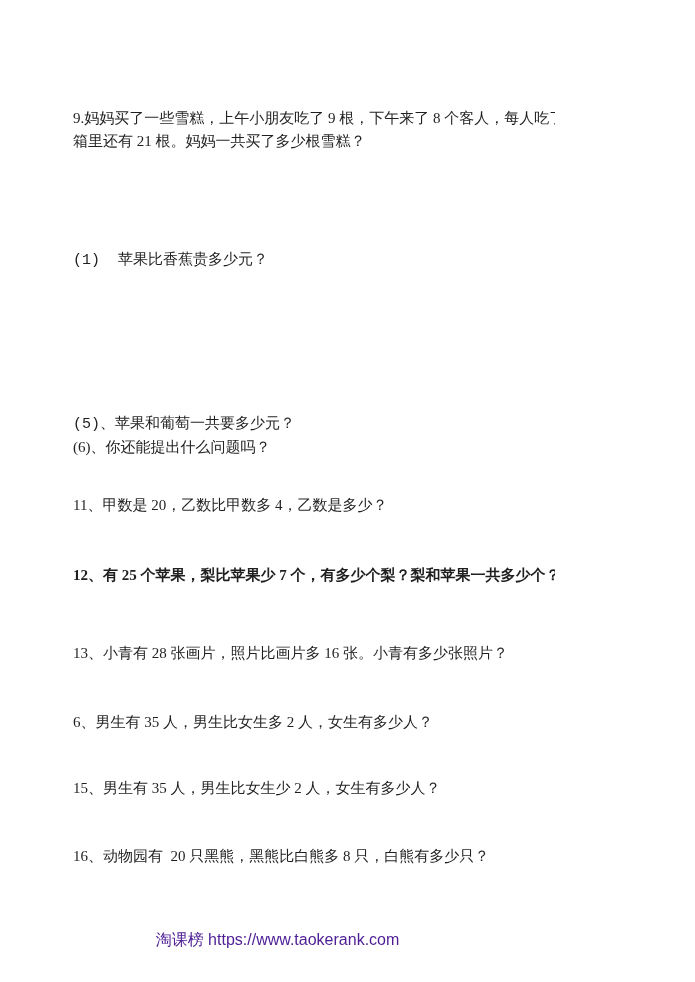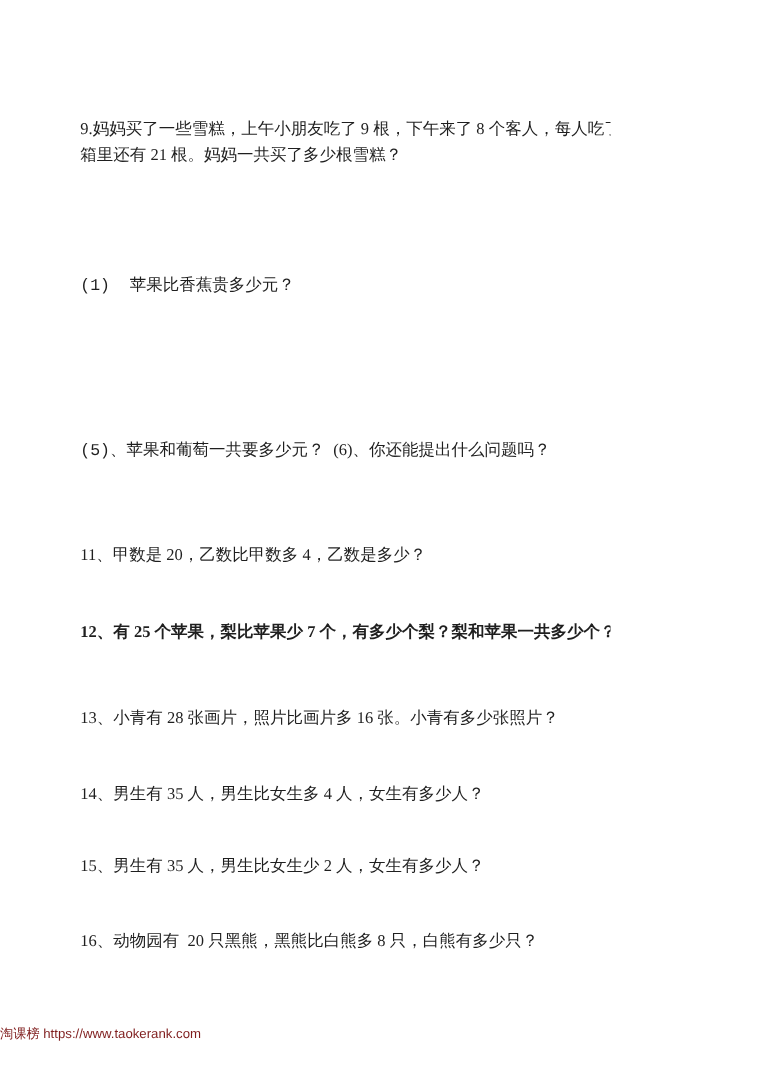--- a/index.html
+++ b/index.html
@@ -21,37 +21,37 @@
   }
   .p9  { top: 107px; width: 554px; }
   .p10head { top: 212px; display: flex; }
   .p10head .price-1 { margin-left: 27px; }
   .p10head .price-2 { margin-left: 24px; }
   .p10head .price-3 { margin-left: 56px; }
   .qrow { display: flex; }
   .qrow .ql { flex: 0 0 auto; font-family: Liberation Mono, monospace; }
   .qrow1 { top: 249px; } .qrow1 .ql { width: 264px; }
   .qrow2 { top: 331px; } .qrow2 .ql { width: 227px; }
-  .qrow3 { top: 399px; } .qrow3 .ql { width: 230px; }
+  .qrow3 { top: 413px; flex-direction: column; } .qrow3 .ql { width: 230px; }
   .p11 { top: 494px; width: 554px; }
   .p12 { top: 564px; width: 554px; font-weight: bold; }
   .p13 { top: 642px; width: 554px; }
   .p14 { top: 711px; width: 554px; }
   .p15 { top: 777px; width: 554px; }
   .p16 { top: 845px; width: 554px; }
   .footer {
     position: absolute;
     top: 930px;
     left: 0;
     width: 100%;
-    text-align: left;
+    text-align: center;
     font-family: "Liberation Sans", "DejaVu Sans", sans-serif;
-    font-size: 12px;
+    font-size: 16px;
     line-height: 20px;
-    color: #7f1d1d;
+    color: #4c1d95;
   }
 </style>
 </head>
 <body>
 
 <div class="page">
 
   <div class="block p9">9.妈妈买了一些雪糕，上午小朋友吃了 9 根，下午来了 8 个客人，每人吃了一根，冰箱里还有 21 根。妈妈一共买了多少根雪糕？</div>
 
 
@@ -64,21 +64,21 @@
     <span class="ql">(5)、苹果和葡萄一共要多少元？</span>
     <span class="qr">(6)、你还能提出什么问题吗？</span>
   </div>
 
   <div class="block p11">11、甲数是 20，乙数比甲数多 4，乙数是多少？</div>
 
   <div class="block p12">12、有 25 个苹果，梨比苹果少 7 个，有多少个梨？梨和苹果一共多少个？</div>
 
   <div class="block p13">13、小青有 28 张画片，照片比画片多 16 张。小青有多少张照片？</div>
 
-  <div class="block p14">14、男生有 35 人，男生比女生多 4 人，女生有多少人？</div>
+  <div class="block p14">6、男生有 35 人，男生比女生多 2 人，女生有多少人？</div>
 
   <div class="block p15">15、男生有 35 人，男生比女生少 2 人，女生有多少人？</div>
 
   <div class="block p16">16、动物园有  20 只黑熊，黑熊比白熊多 8 只，白熊有多少只？</div>
 
   <div class="footer">淘课榜 https://www.taokerank.com</div>
 
 </div>
 
 </body></html>

